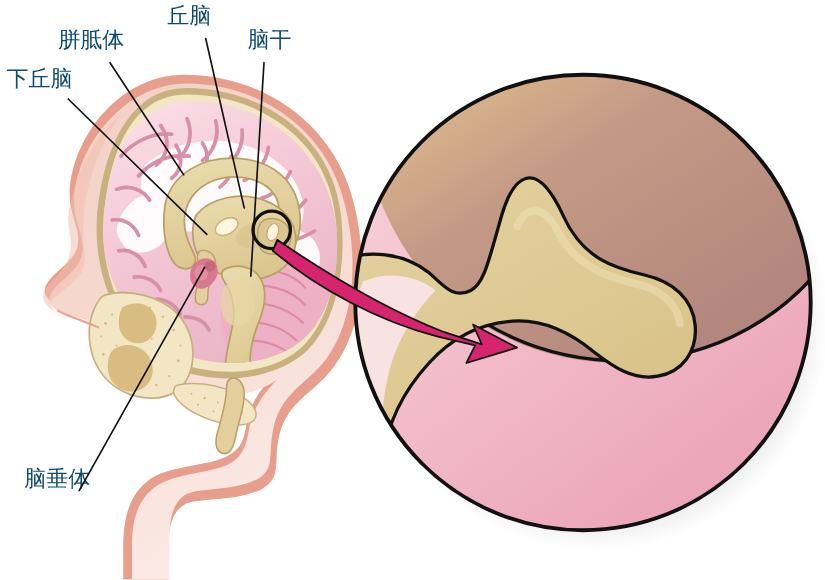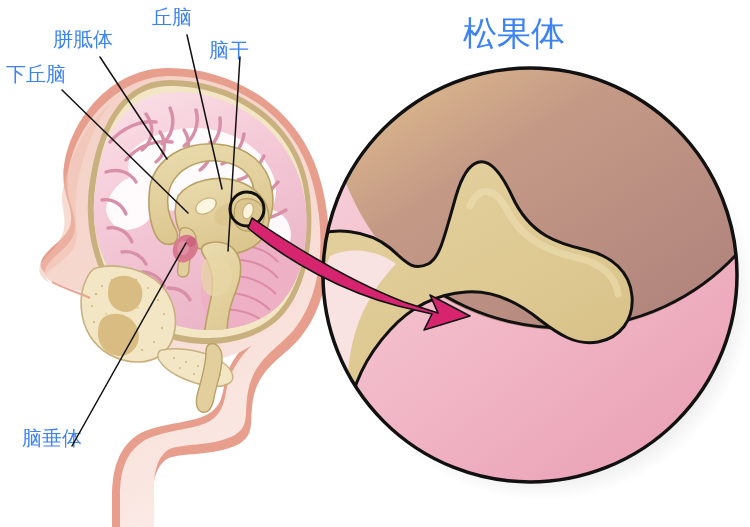--- a/index.html
+++ b/index.html
@@ -16,22 +16,22 @@
     font-family: "DejaVu Sans", "Liberation Sans", sans-serif;
   }
   #art {
     position: absolute;
     left: 0; top: 0;
     width: 750px;
     height: 527px;
   }
   .lbl {
     position: absolute;
-    color: #3b82f6;
-    font-family: Liberation Serif, serif;
+    color: #0c4a6e;
+    font-family: Liberation Mono, monospace;
     white-space: nowrap;
     line-height: 1;
     user-select: none;
   }
   .lbl-small { font-size: 20px; }
   .lbl-title { font-size: 34px; }
 </style>
 </head>
 <body>
 
@@ -385,25 +385,24 @@
                C344,292 288,262 248,228 Z" fill="#d6246e" stroke="#111111" stroke-width="1.6" stroke-linejoin="round"></path>
     </g>
   </svg>
 
   <div class="lbl lbl-small" style="left:6px; top:64px;">下丘脑</div>
 
   <div class="lbl lbl-small" style="left:53px; top:29px;">胼胝体</div>
 
   <div class="lbl lbl-small" style="left:152px; top:7px;">丘脑</div>
 
-  <div class="lbl lbl-small" style="left:209px; top:29px;margin-top:11px;">脑干</div>
+  <div class="lbl lbl-small" style="left:225px; top:29px;">脑干</div>
 
   <div class="lbl lbl-small" style="left:22px; top:428px;">脑垂体</div>
 
-  <div class="lbl lbl-title" style="left:463px; top:17px;">松果体</div>
 
   <svg style="position:absolute; left:0; top:0; width:750px; height:527px; pointer-events:none;" viewBox="0 0 750 527">
     <g stroke="#111111" stroke-width="1.5" fill="none" stroke-linecap="round">
       <line x1="62" y1="90" x2="188" y2="213"></line>
       <line x1="100" y1="57" x2="167" y2="159"></line>
       <line x1="187" y1="35" x2="222" y2="189"></line>
       <line x1="240" y1="57" x2="228" y2="251"></line>
       <line x1="72" y1="446" x2="186" y2="243"></line>
     </g>
   </svg>

